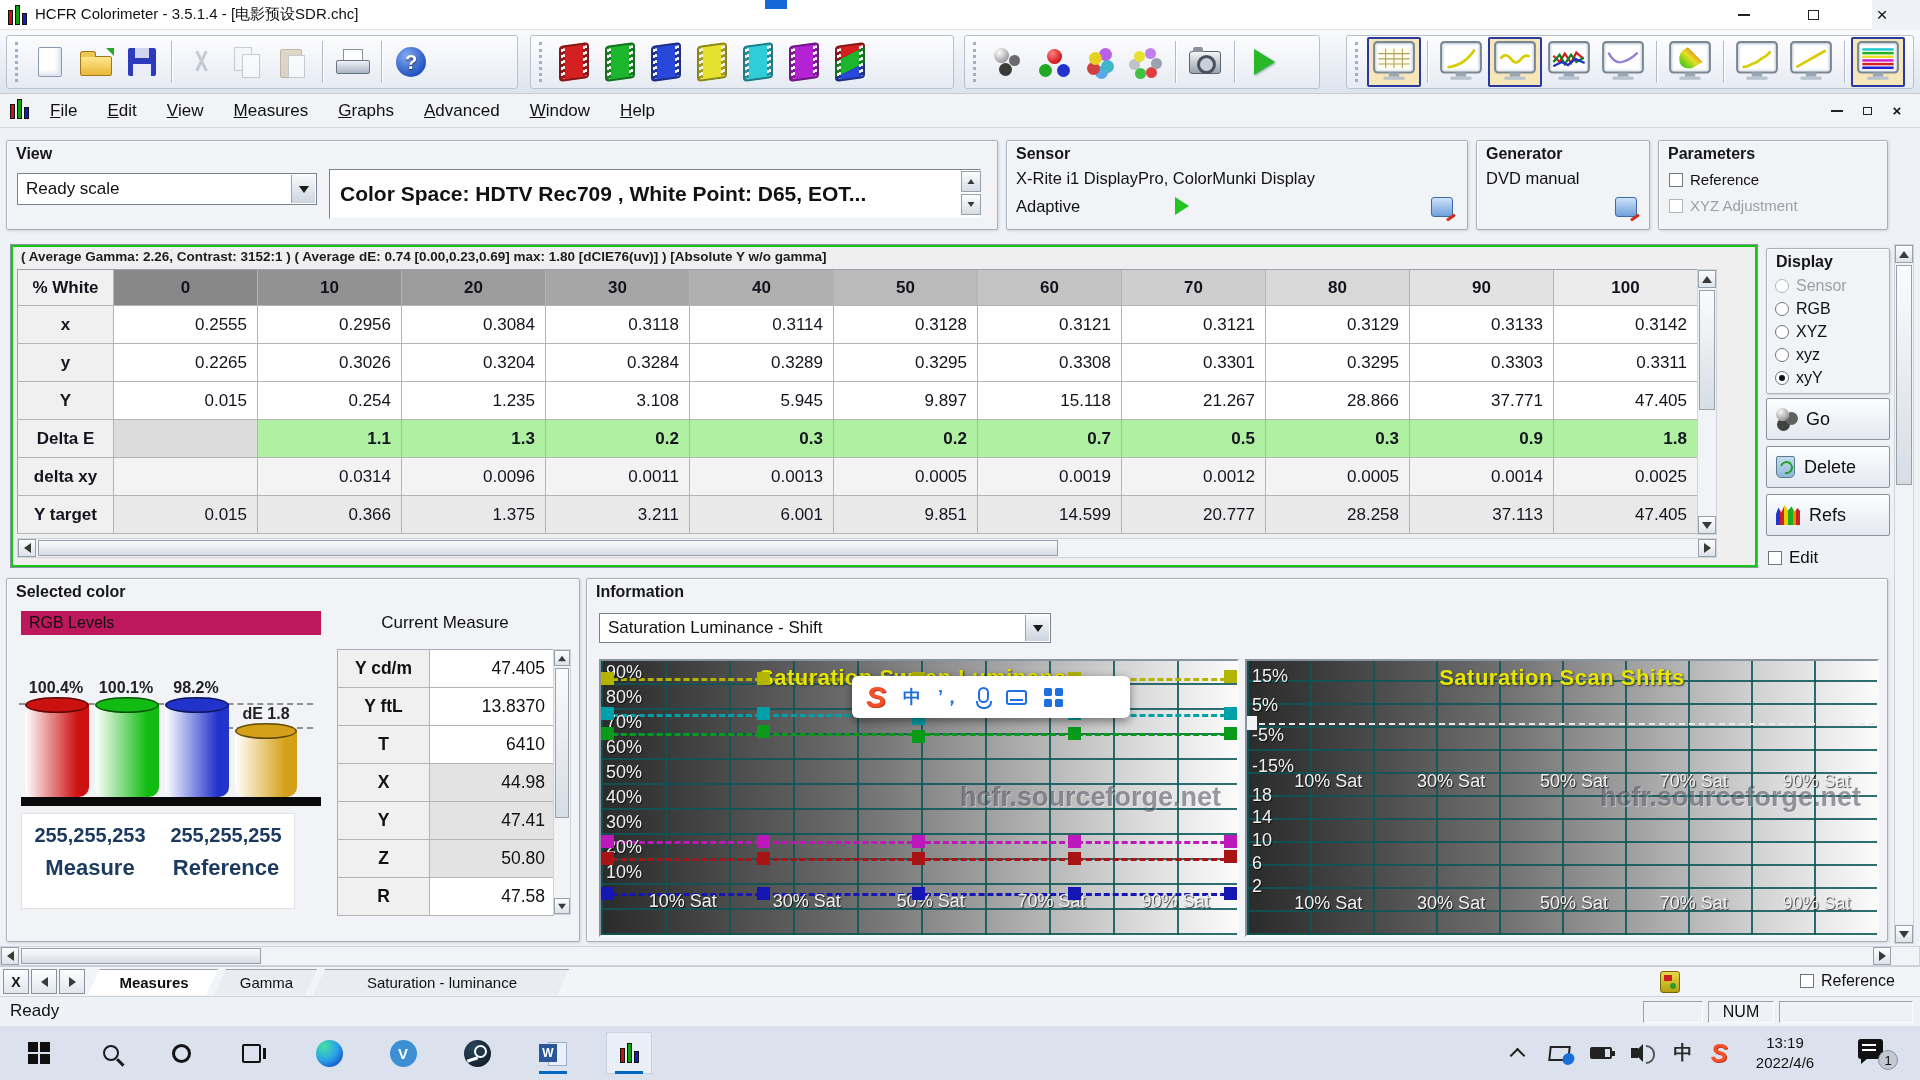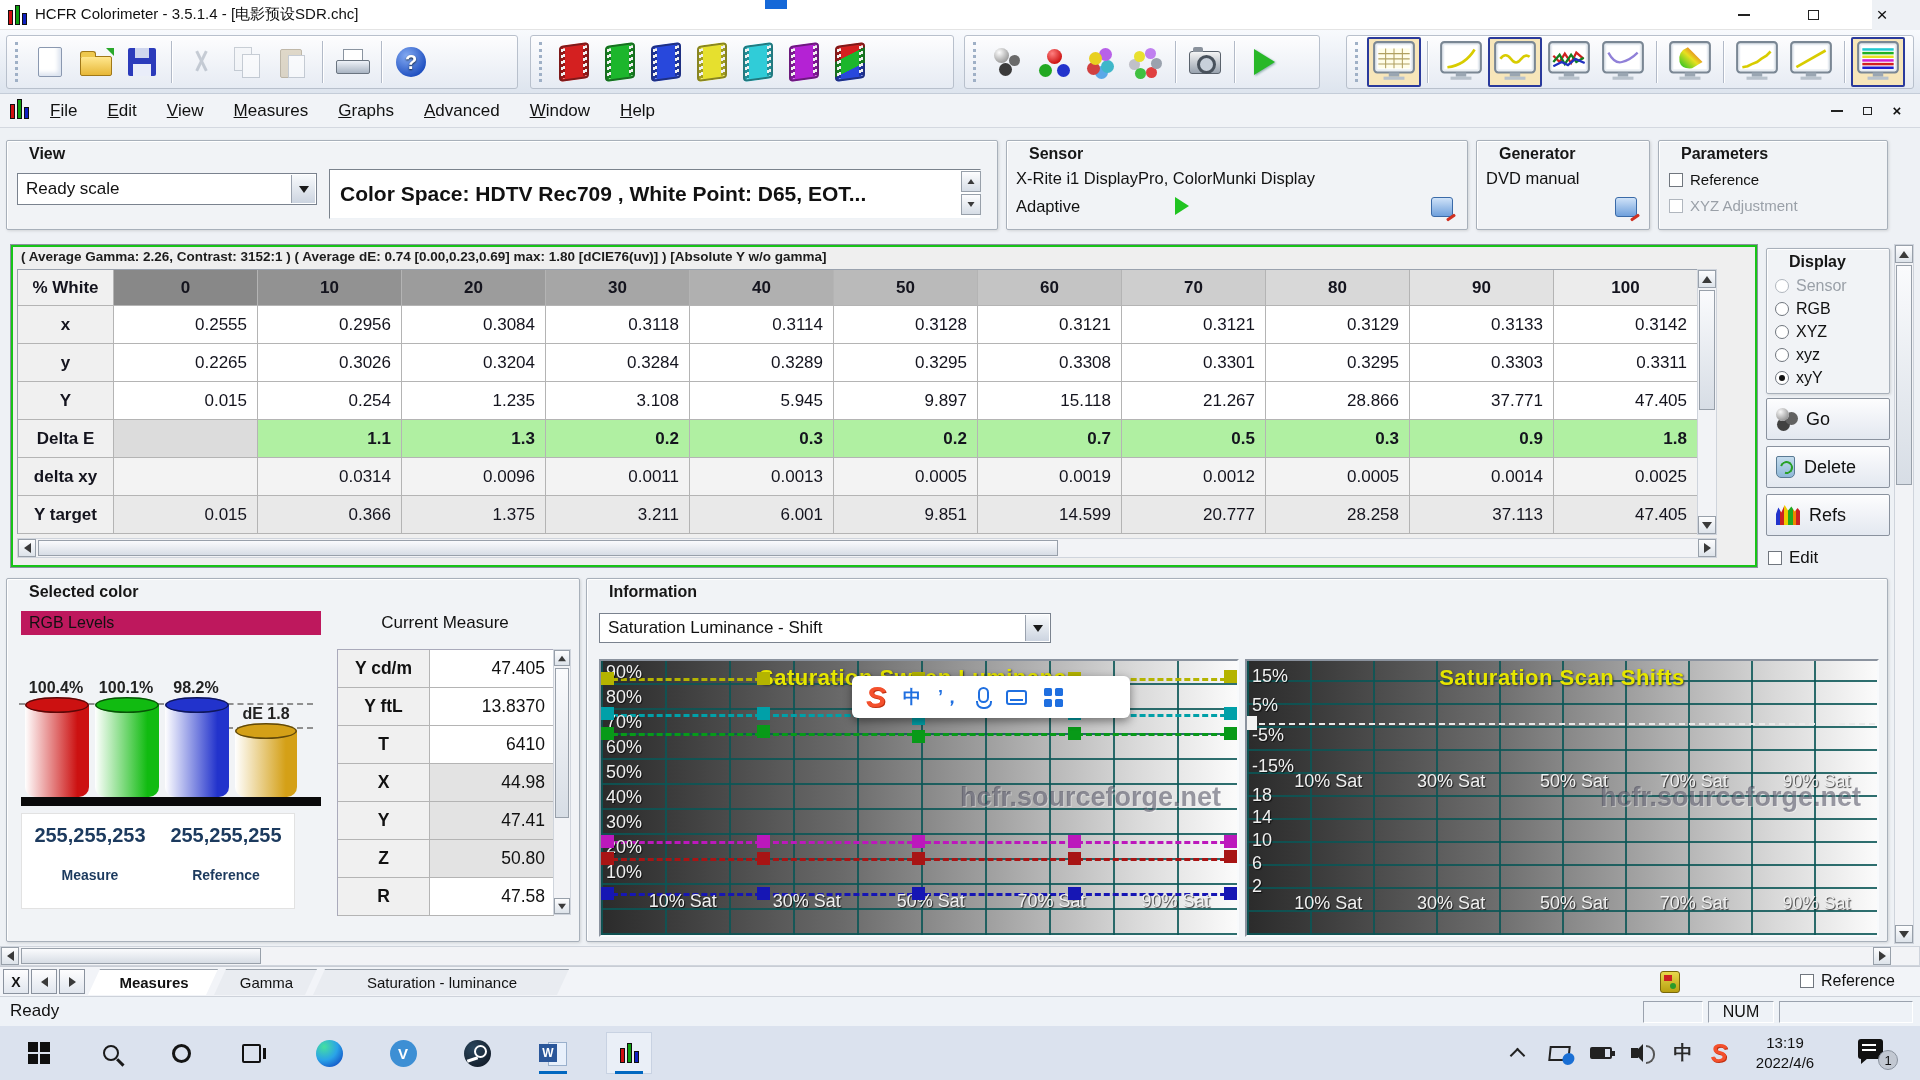--- a/index.html
+++ b/index.html
@@ -59,21 +59,21 @@
 
 .mon-btn{width:54px;height:50px;display:flex;align-items:center;justify-content:center}
 .mon-sel{background:#f7e6ba;outline:2px solid #2a3a9c;outline-offset:-2px;border-radius:2px}
 
 #menubar{position:absolute;left:0;top:94px;width:1920px;height:34px;background:#f1f3f7;border-bottom:1px solid #d4d8e0;display:flex;align-items:center}
 .menu-item{padding:0 15px;font-size:17px;height:100%;display:flex;align-items:center}
 .menu-item u{text-decoration:underline}
 .mdib{width:30px;height:24px;display:flex;align-items:center;justify-content:center;font-size:15px;font-weight:bold}
 
 .panel{position:absolute;background:#f1f3f6;border:1px solid #a8b0ba;box-shadow:inset 1px 1px 0 #fff,1px 1px 3px rgba(0,0,0,.12);border-radius:2px}
-.ptitle{font-weight:bold;font-size:16px;padding:4px 22px 1px;color:#161616}
+.ptitle{font-weight:bold;font-size:16px;padding:4px 9px 1px;color:#161616}
 .sunk{border:1px solid;border-color:#7a828c #eef2f6 #eef2f6 #7a828c;background:#fff}
 .combo{position:relative;background:#fff;border:1px solid #7a828e;display:flex;align-items:center;padding-left:8px;font-size:17px}
 .cbtn{position:absolute;right:1px;top:1px;bottom:1px;width:24px;background:linear-gradient(#f8fafc,#ccd4e0);border-left:1px solid #9aa2ae;display:flex;align-items:center;justify-content:center}
 .tri-d{width:0;height:0;border-left:5px solid transparent;border-right:5px solid transparent;border-top:7px solid #1a1a1a}
 .tri-u{width:0;height:0;border-left:5px solid transparent;border-right:5px solid transparent;border-bottom:7px solid #3a3a3a}
 .tri-dn{width:0;height:0;border-left:5px solid transparent;border-right:5px solid transparent;border-top:7px solid #3a3a3a}
 .tri-l{width:0;height:0;border-top:5px solid transparent;border-bottom:5px solid transparent;border-right:7px solid #3a3a3a}
 .tri-r{width:0;height:0;border-top:5px solid transparent;border-bottom:5px solid transparent;border-left:7px solid #3a3a3a}
 .spin{position:absolute;display:flex;flex-direction:column;gap:2px}
 .spin>div{width:20px;height:21px;background:linear-gradient(#fdfdfe,#d6dde6);border:1px solid #98a0aa;display:flex;align-items:center;justify-content:center}
@@ -109,21 +109,21 @@
 #selcolor{position:absolute;left:6px;top:578px;width:574px;height:364px}
 .lightstrip{position:absolute;background:#be185d;font-size:16px;padding:3px 8px}
 .cyl{position:absolute;border-radius:0 0 10px 10px}
 .cyl::before{content:"";position:absolute;left:0;right:0;top:-8px;height:16px;border-radius:50%;background:currentColor;box-shadow:inset 0 0 0 1.5px rgba(0,0,0,.55)}
 .cyl-lbl{position:absolute;font-size:16px;font-weight:bold;color:#222;width:70px;text-align:center}
 .dashline{position:absolute;border-top:2px dashed #909090}
 .cbase{position:absolute;left:14px;top:218px;width:300px;height:9px;background:#0a0a0a}
 .vbox{position:absolute;left:14px;top:234px;width:274px;height:96px;background:#fff;border:1px solid #e2e2e2;display:flex;text-align:center}
 .vbox>div{flex:1;padding-top:10px;color:#1c3a5e;font-weight:bold}
 .vbox .bigv{font-size:20px}
-.vbox .lblv{font-size:14px;margin-top:20px}
+.vbox .lblv{font-size:22px;margin-top:8px}
 #cmtable{position:absolute;left:330px;top:70px;width:216px;display:grid;grid-template-columns:92px 124px;grid-auto-rows:38px;border-top:1px solid #aab;border-left:1px solid #aab;font-size:17.5px}
 .mlab{border-right:1px solid #b4b4b4;border-bottom:1px solid #b4b4b4;background:#f0f0f0;font-weight:bold;display:flex;align-items:center;justify-content:center}
 .mval{border-right:1px solid #b4b4b4;border-bottom:1px solid #b4b4b4;background:#fff;display:flex;align-items:center;justify-content:flex-end;padding-right:8px}
 .mval.shaded{background:#e3e3e3}
 
 #infopanel{position:absolute;left:586px;top:578px;width:1302px;height:364px}
 .chart{position:absolute;top:80px;height:278px;border:2px solid;border-color:#8a929e #f8fafc #f8fafc #8a929e;overflow:hidden;background:linear-gradient(90deg,#2b2b2b,#3d3d3d 12%,#6a6a6a 38%,#a2a2a2 62%,#d9d9d9 84%,#fbfbfb)}
 .grid-overlay{position:absolute;inset:0;background-image:repeating-linear-gradient(90deg,rgba(10,86,86,.85) 0 2px,transparent 2px 64px),repeating-linear-gradient(0deg,rgba(10,86,86,.85) 0 2px,transparent 2px 25px)}
 .grid-overlay.dense{background-image:repeating-linear-gradient(90deg,rgba(10,86,86,.85) 0 2px,transparent 2px 63px),repeating-linear-gradient(0deg,rgba(10,86,86,.85) 0 2px,transparent 2px 23px)}
 .ctitle{position:absolute;top:4px;left:0;right:0;text-align:center;color:#e6e600;font-weight:bold;font-size:22px;text-shadow:1px 1px 2px #333;letter-spacing:.5px;z-index:3}

